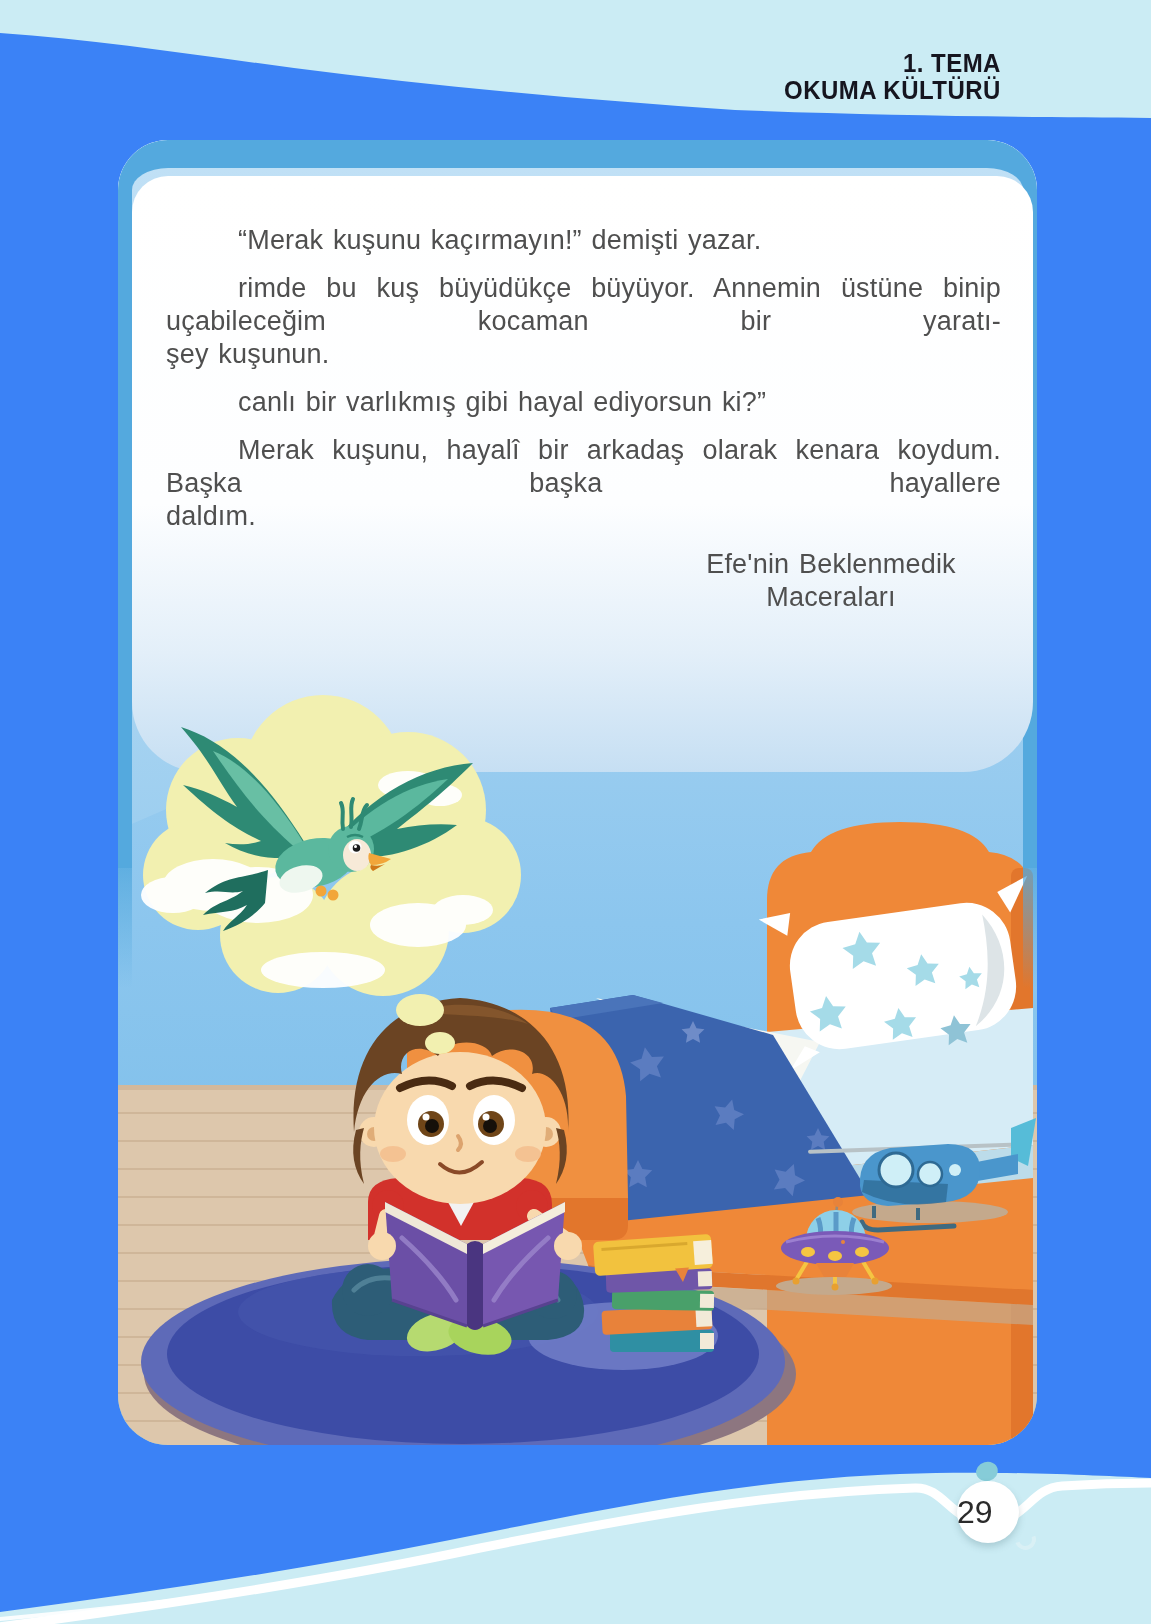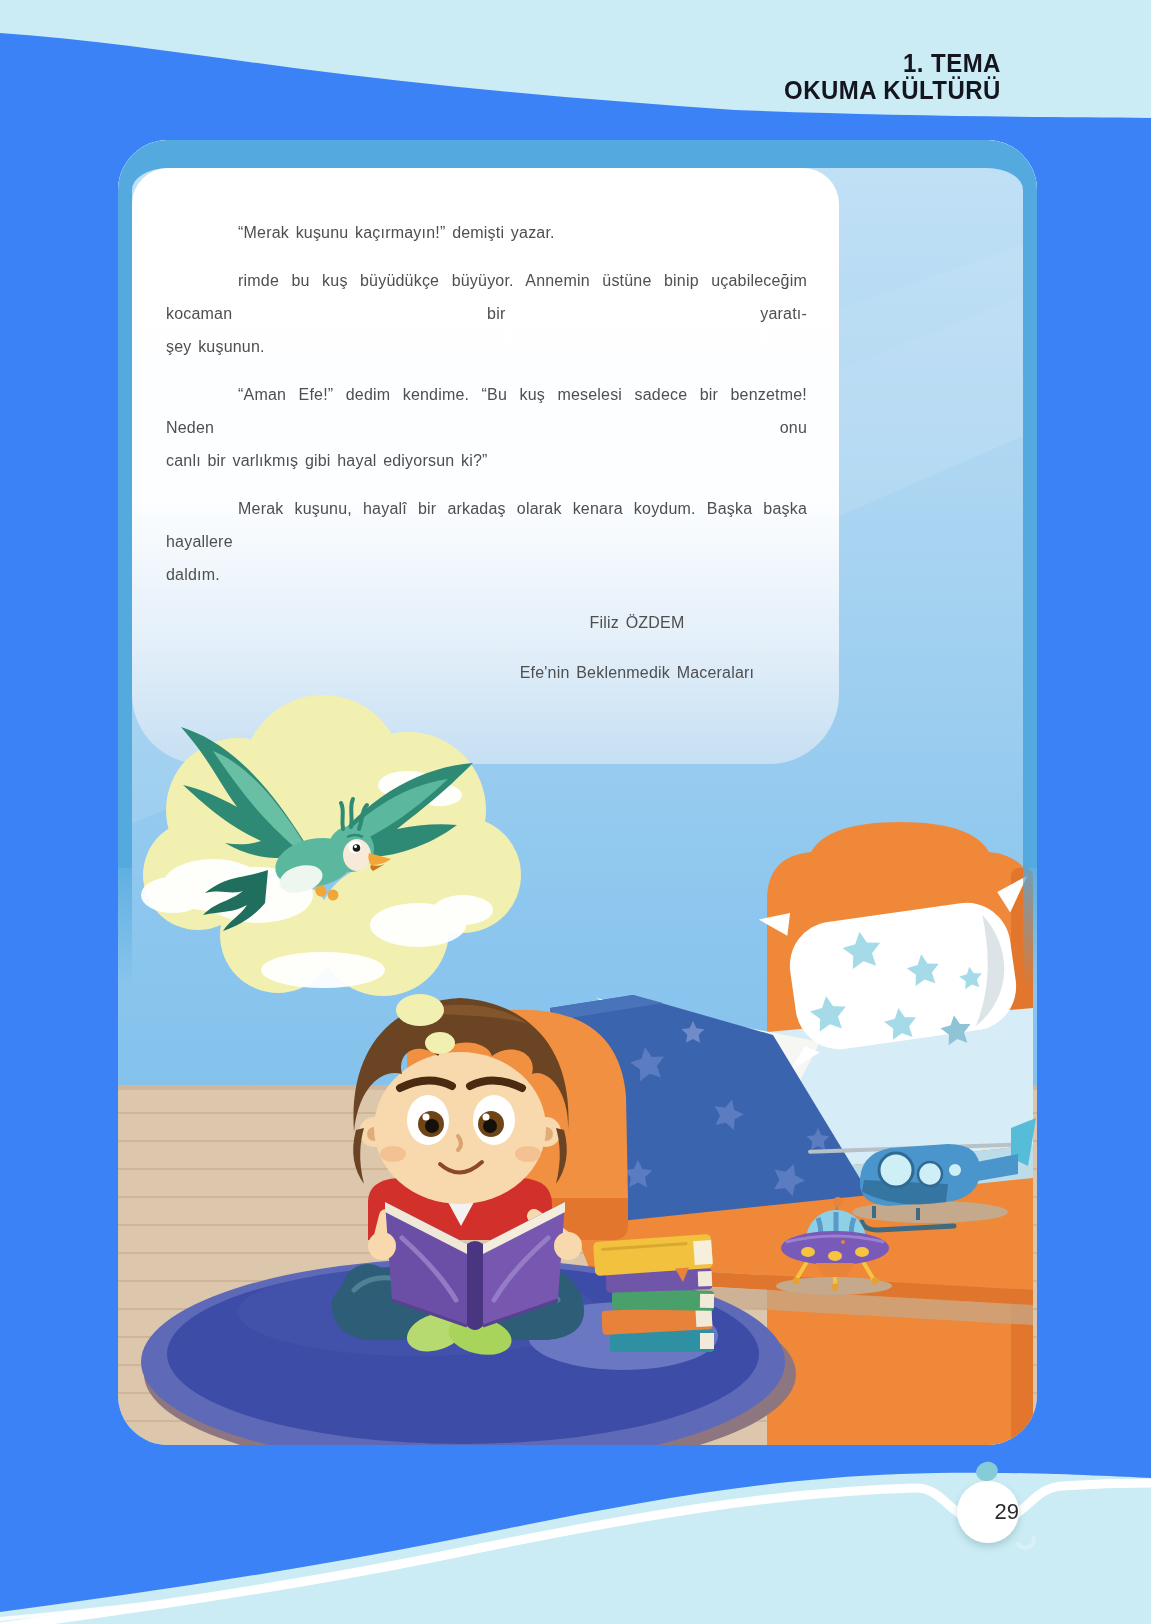--- a/index.html
+++ b/index.html
@@ -18,41 +18,41 @@
   
   .art{left:118px;top:140px;width:919px;height:1305px;border-radius:50px;overflow:hidden;
        background:linear-gradient(180deg,#c2e1f6 0%,#a9d4f1 30%,#8cc6ee 60%,#74bae7 100%);}
   .art > *{position:absolute;}
   .frame-border{left:0;top:0;right:0;height:700px;border:14px solid #54a9de;border-top-width:28px;
                 border-bottom:none;border-radius:50px 50px 0 0;pointer-events:none;z-index:5;}
   .leg{top:698px;width:14px;height:150px;background:linear-gradient(#54a9de,rgba(84,169,222,0));z-index:5;}
   .leg.l{left:0}.leg.r{right:0}
 
   
-  .panel{left:14px;top:28px;width:707px;height:596px;z-index:6;
+  .panel{left:14px;top:36px;width:901px;height:596px;z-index:6;
          background:linear-gradient(180deg,#ffffff 0%,#fdfeff 55%,#e3eff9 80%,#c6dff3 100%);
          border-radius:36px 36px 70px 70px;
          padding:48px 32px 0 34px;box-sizing:border-box;
-         color:#4f4f4f;font-size:16px;line-height:33px;letter-spacing:.2px;word-spacing:2px;}
+         color:#4f4f4f;font-size:27px;line-height:33px;letter-spacing:.2px;word-spacing:2px;}
   .para{margin:0 0 15px 0;}
   .tline{text-align:justify;text-align-last:justify;}
   .tline.last{text-align-last:left;}
   .para .tline:first-child{text-indent:72px;}
   .attribution{width:340px;margin-left:auto;margin-top:14px;text-align:center;}
   .attribution div{margin-bottom:17px;}
 
   .base-svg{left:0;top:0;z-index:1;}
   .bubble-svg{left:0;top:535px;z-index:7;pointer-events:none;}
 
   
   .bottom-wave{left:0;top:1380px;}
   .page-dot{left:976px;top:1462px;width:22px;height:19px;background:#86ccd8;border-radius:50%;transform:rotate(-15deg);}
   .page-badge{left:957px;top:1481px;width:62px;height:62px;background:#ffffff;border-radius:50%;
-              box-shadow:0 4px 7px rgba(70,110,120,.25);display:flex;align-items:center;justify-content:flex-end;
-              font-size:22px;color:#2b2b2b;}
+              box-shadow:0 4px 7px rgba(70,110,120,.25);display:flex;align-items:center;justify-content:flex-start;
+              font-size:32px;color:#2b2b2b;}
   .page-curl{left:1015px;top:1529px;width:13px;height:13px;border:4px solid #d9f0f5;border-left-color:transparent;
              border-top-color:transparent;border-radius:50%;transform:rotate(25deg);}
 </style>
 </head>
 <body>
 
 <div class="page">
 
   <svg class="abs top-wave" width="1151" height="130" viewBox="0 0 1151 130">
     <path d="M0,0 H1151 V118 C1029,117 882,116 735,110 C588,100 441,87 294,68 C196,55 98,40 0,33 Z" fill="#cbecf4"></path>
@@ -244,29 +244,27 @@
 
     <div class="panel">
       <div class="para">
           <div class="tline last">“Merak kuşunu kaçırmayın!” demişti yazar.</div>
         </div>
       <div class="para">
           <div class="tline">rimde bu kuş büyüdükçe büyüyor. Annemin üstüne binip uçabileceğim kocaman bir yaratı-</div>
           <div class="tline last">şey kuşunun.</div>
         </div>
       <div class="para">
-          <div class="tline">“Aman Efe!” dedim kendime. “Bu kuş meselesi sadece bir benzetme! Neden onu</div>
           <div class="tline last">canlı bir varlıkmış gibi hayal ediyorsun ki?”</div>
         </div>
       <div class="para">
           <div class="tline">Merak kuşunu, hayalî bir arkadaş olarak kenara koydum. Başka başka hayallere</div>
           <div class="tline last">daldım.</div>
         </div>
       <div class="attribution">
-        <div>Filiz ÖZDEM</div>
         <div>Efe'nin Beklenmedik Maceraları</div>
       </div>
     </div>
 
     <svg class="bubble-svg" width="500" height="390" viewBox="0 0 500 390">
       <g fill="#f2f0b0">
         <circle cx="120" cy="135" r="72"></circle>
           <circle cx="205" cy="100" r="80"></circle>
           <circle cx="290" cy="135" r="78"></circle>
         <circle cx="345" cy="200" r="58"></circle>

